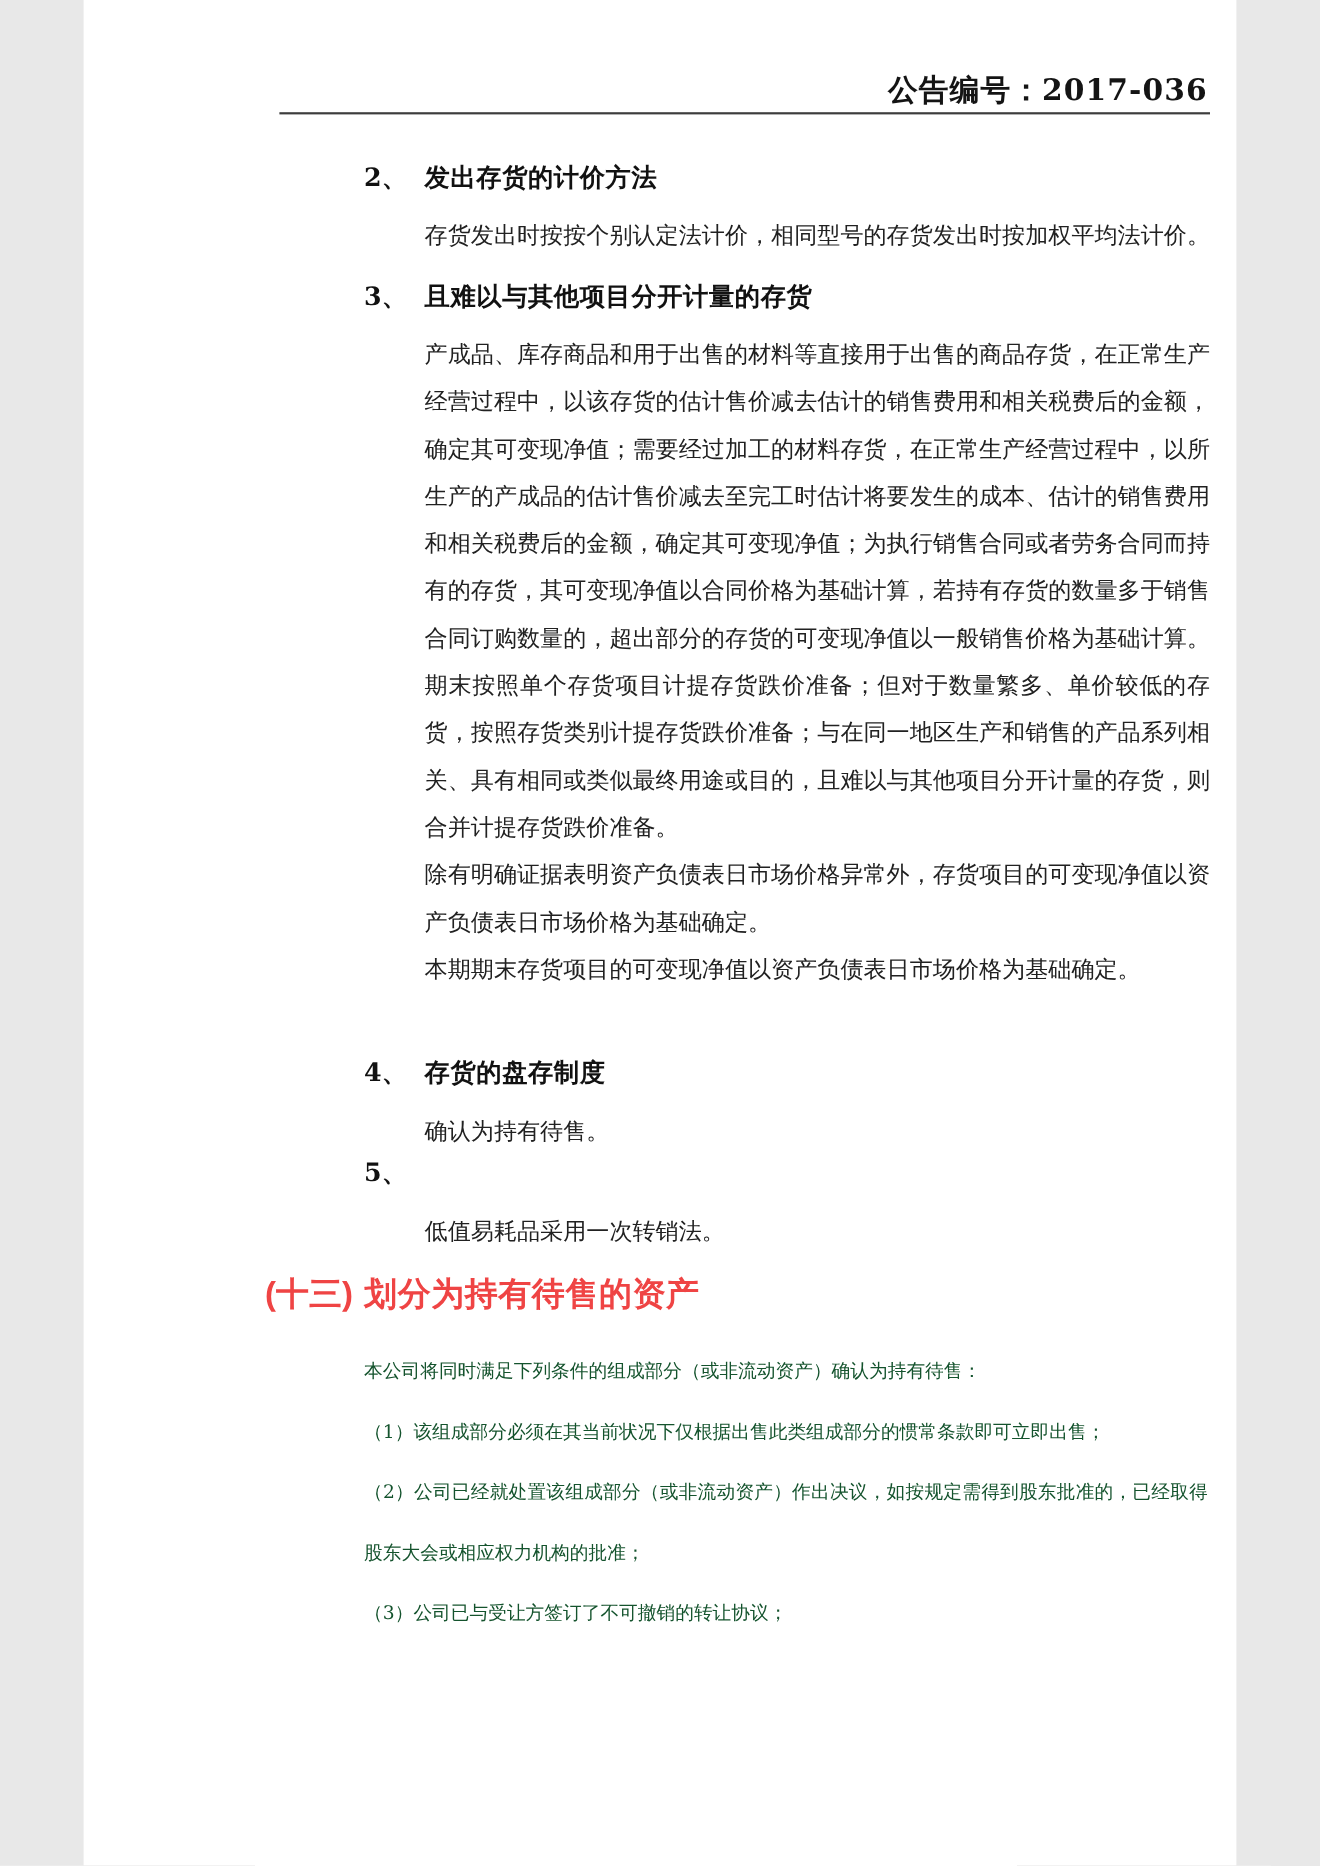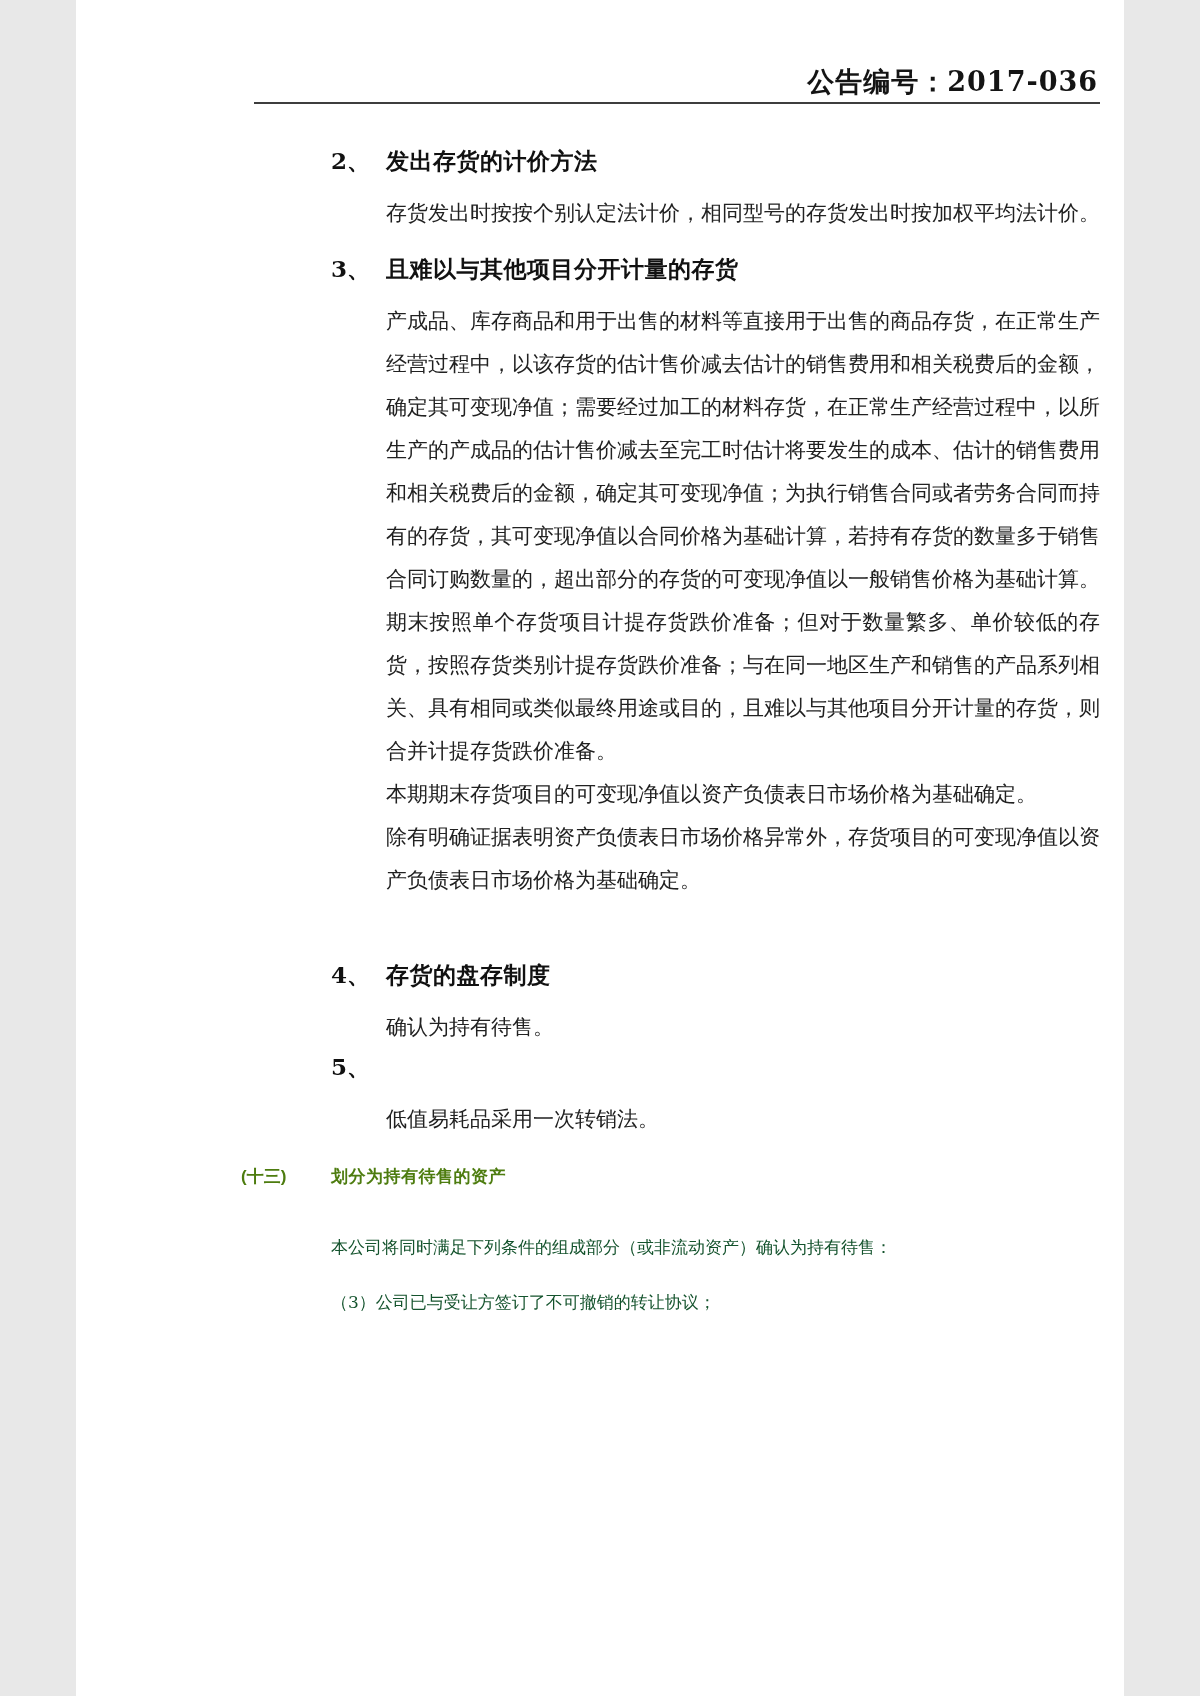--- a/index.html
+++ b/index.html
@@ -83,22 +83,22 @@
   .sec13 {
     position: absolute;
     left: 165px;
     top: 1162px;
     width: 857px;
   }
   .sec13-head {
     display: flex;
     align-items: baseline;
     font-weight: bold;
-    color: #4d7c0f;
-    font-size: 17px;
+    color: #ef4444;
+    font-size: 30px;
     line-height: 30px;
   }
   .sec13-num {
     flex: 0 0 90px;
     font-family: "Liberation Sans", "DejaVu Sans", sans-serif;
   }
   .sec13-title {
     font-family: "Liberation Sans", "DejaVu Sans", sans-serif;
     letter-spacing: 0.5px;
   }
@@ -136,22 +136,22 @@
     </div>
   </section>
 
   <section class="sec" id="sec3">
     <div class="sec-head">
       <span class="sec-num">3、</span>
       <span class="sec-title">且难以与其他项目分开计量的存货</span>
     </div>
     <div class="sec-body">
       <p>产成品、库存商品和用于出售的材料等直接用于出售的商品存货，在正常生产经营过程中，以该存货的估计售价减去估计的销售费用和相关税费后的金额，确定其可变现净值；需要经过加工的材料存货，在正常生产经营过程中，以所生产的产成品的估计售价减去至完工时估计将要发生的成本、估计的销售费用和相关税费后的金额，确定其可变现净值；为执行销售合同或者劳务合同而持有的存货，其可变现净值以合同价格为基础计算，若持有存货的数量多于销售合同订购数量的，超出部分的存货的可变现净值以一般销售价格为基础计算。期末按照单个存货项目计提存货跌价准备；但对于数量繁多、单价较低的存货，按照存货类别计提存货跌价准备；与在同一地区生产和销售的产品系列相关、具有相同或类似最终用途或目的，且难以与其他项目分开计量的存货，则合并计提存货跌价准备。</p>
+      <p>除有明确证据表明资产负债表日市场价格异常外，存货项目的可变现净值以资产负债表日市场价格为基础确定。</p>
       <p>本期期末存货项目的可变现净值以资产负债表日市场价格为基础确定。</p>
-      <p>除有明确证据表明资产负债表日市场价格异常外，存货项目的可变现净值以资产负债表日市场价格为基础确定。</p>
     </div>
   </section>
 
   <section class="sec" id="sec4">
     <div class="sec-head">
       <span class="sec-num">4、</span>
       <span class="sec-title">存货的盘存制度</span>
     </div>
     <div class="sec-body">
       <p>确认为持有待售。</p>
@@ -167,17 +167,19 @@
     </div>
   </section>
 
   <section class="sec13">
     <div class="sec13-head">
       <span class="sec13-num">(十三)</span>
       <span class="sec13-title">划分为持有待售的资产</span>
     </div>
     <div class="sec13-body">
       <p>本公司将同时满足下列条件的组成部分（或非流动资产）确认为持有待售：</p>
+      <p>（1）该组成部分必须在其当前状况下仅根据出售此类组成部分的惯常条款即可立即出售；</p>
+      <p>（2）公司已经就处置该组成部分（或非流动资产）作出决议，如按规定需得到股东批准的，已经取得股东大会或相应权力机构的批准；</p>
       <p>（3）公司已与受让方签订了不可撤销的转让协议；</p>
     </div>
   </section>
 
 </div>
 
 </body></html>

